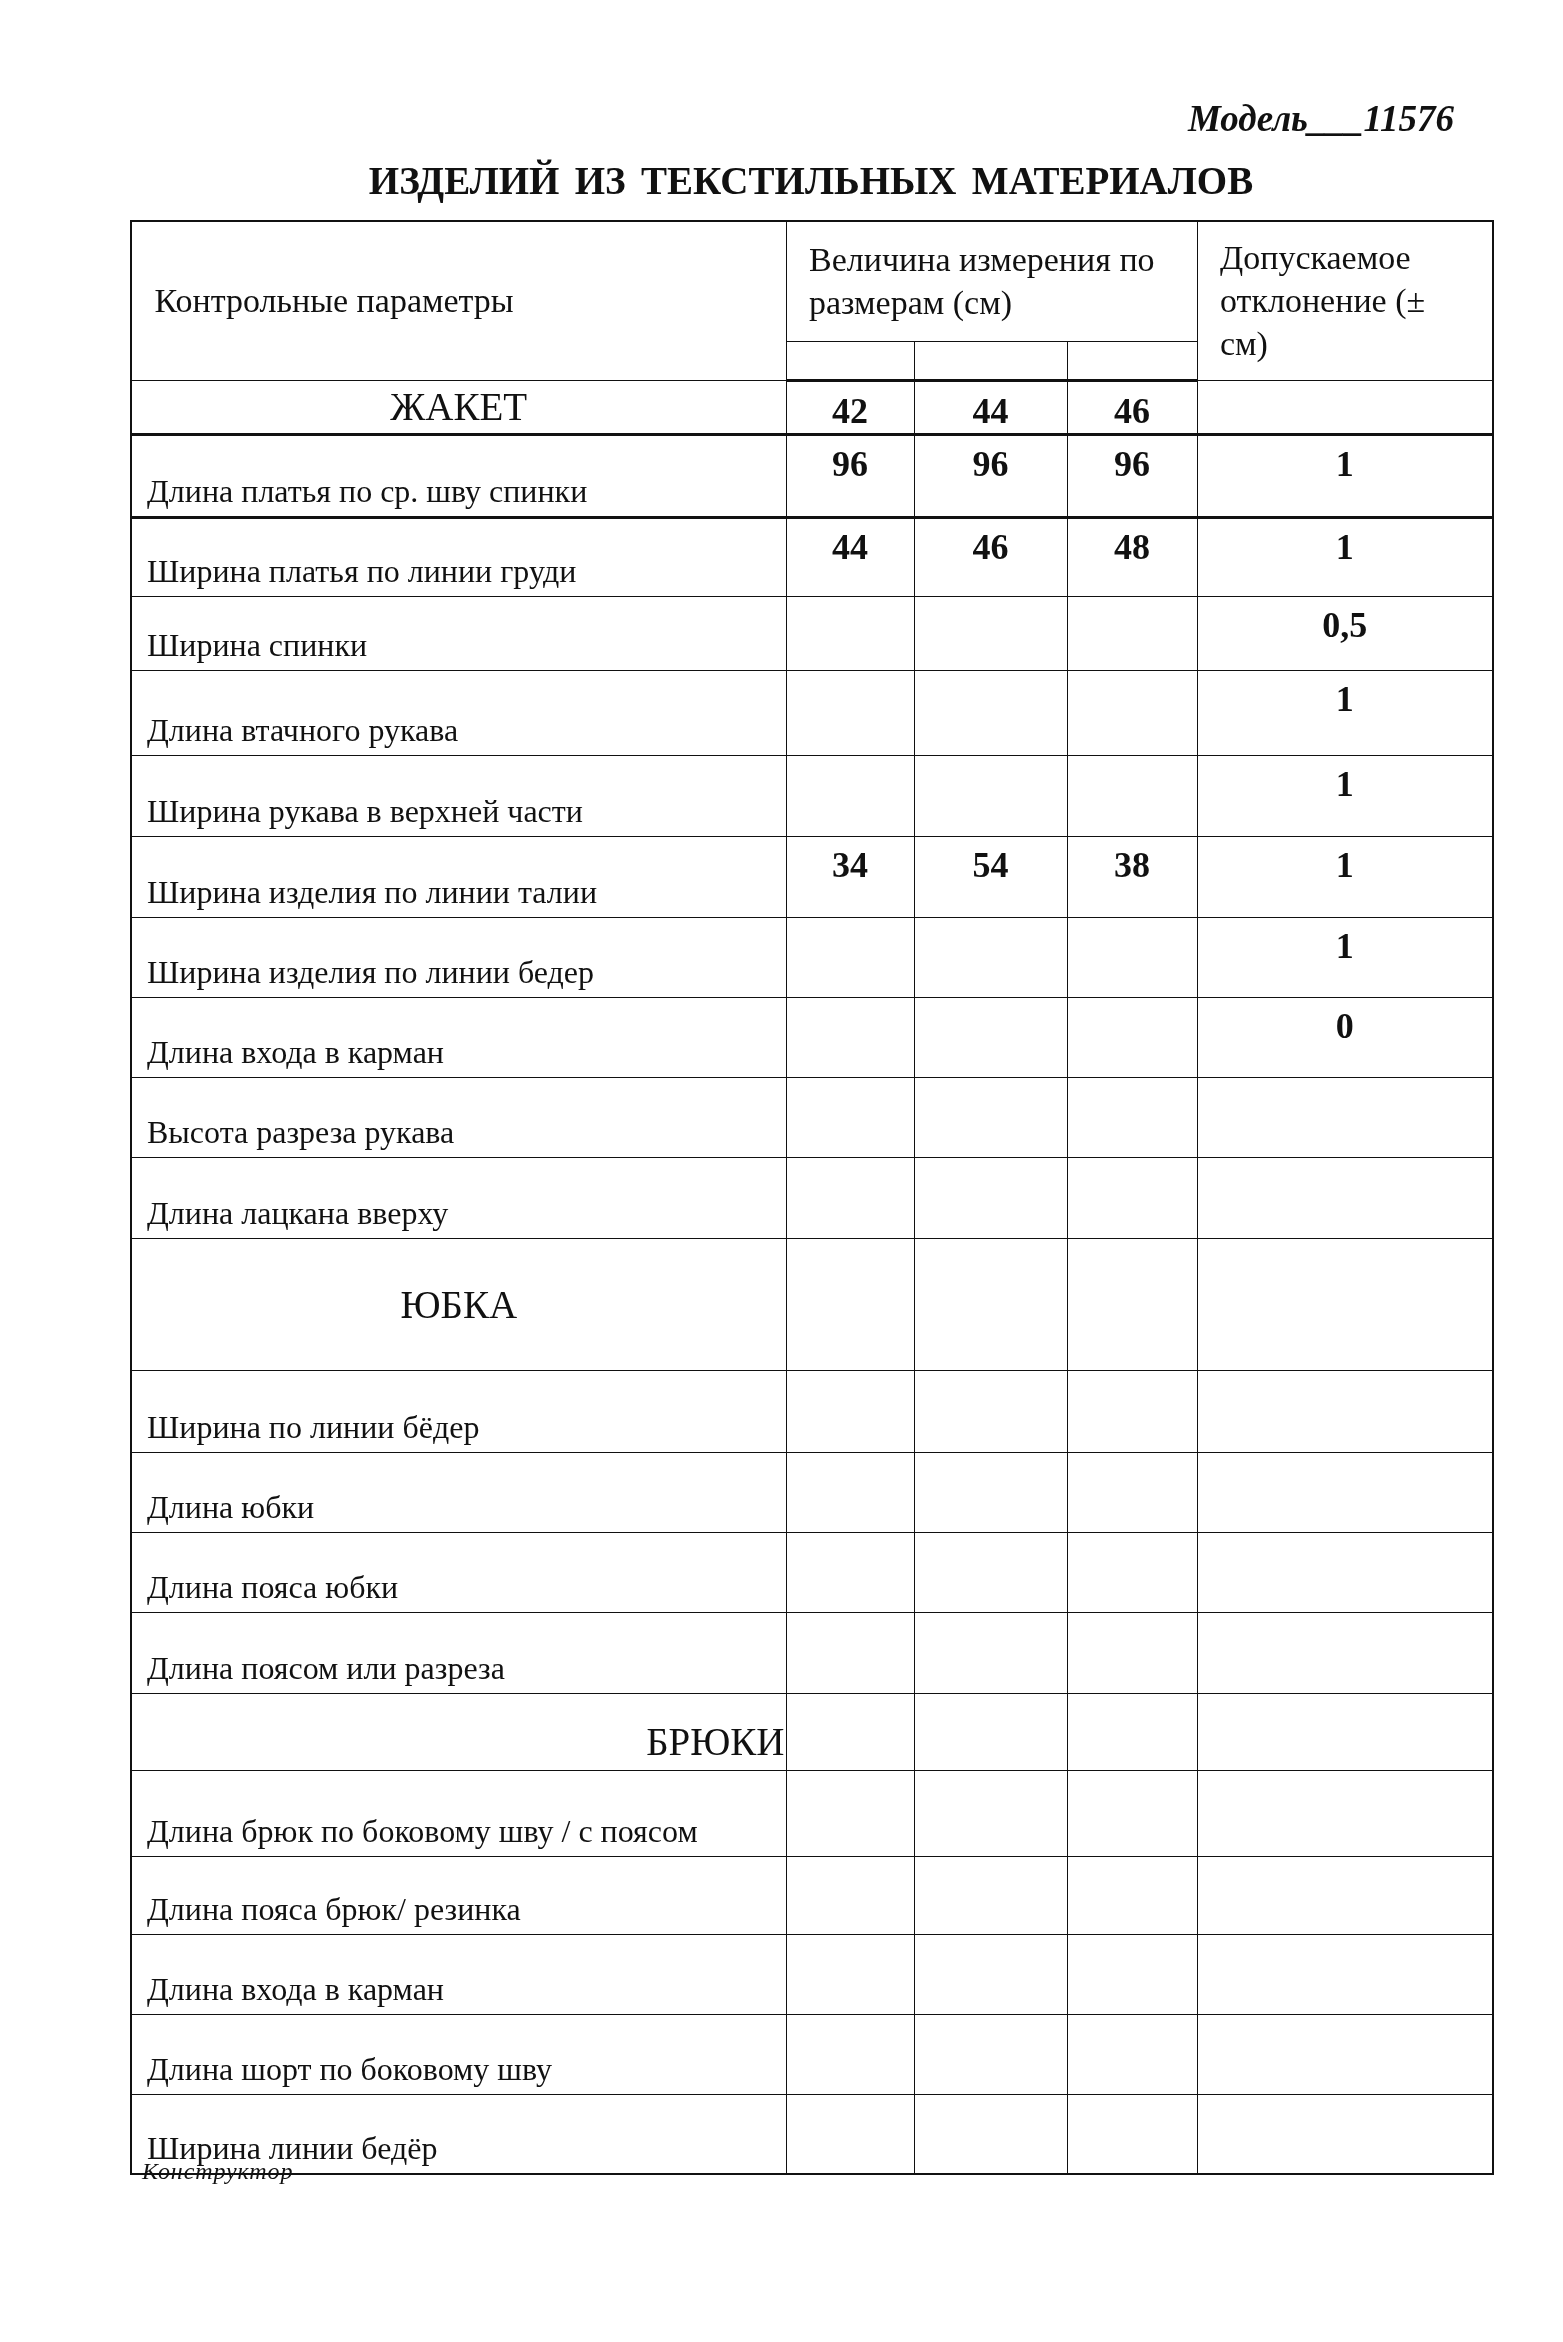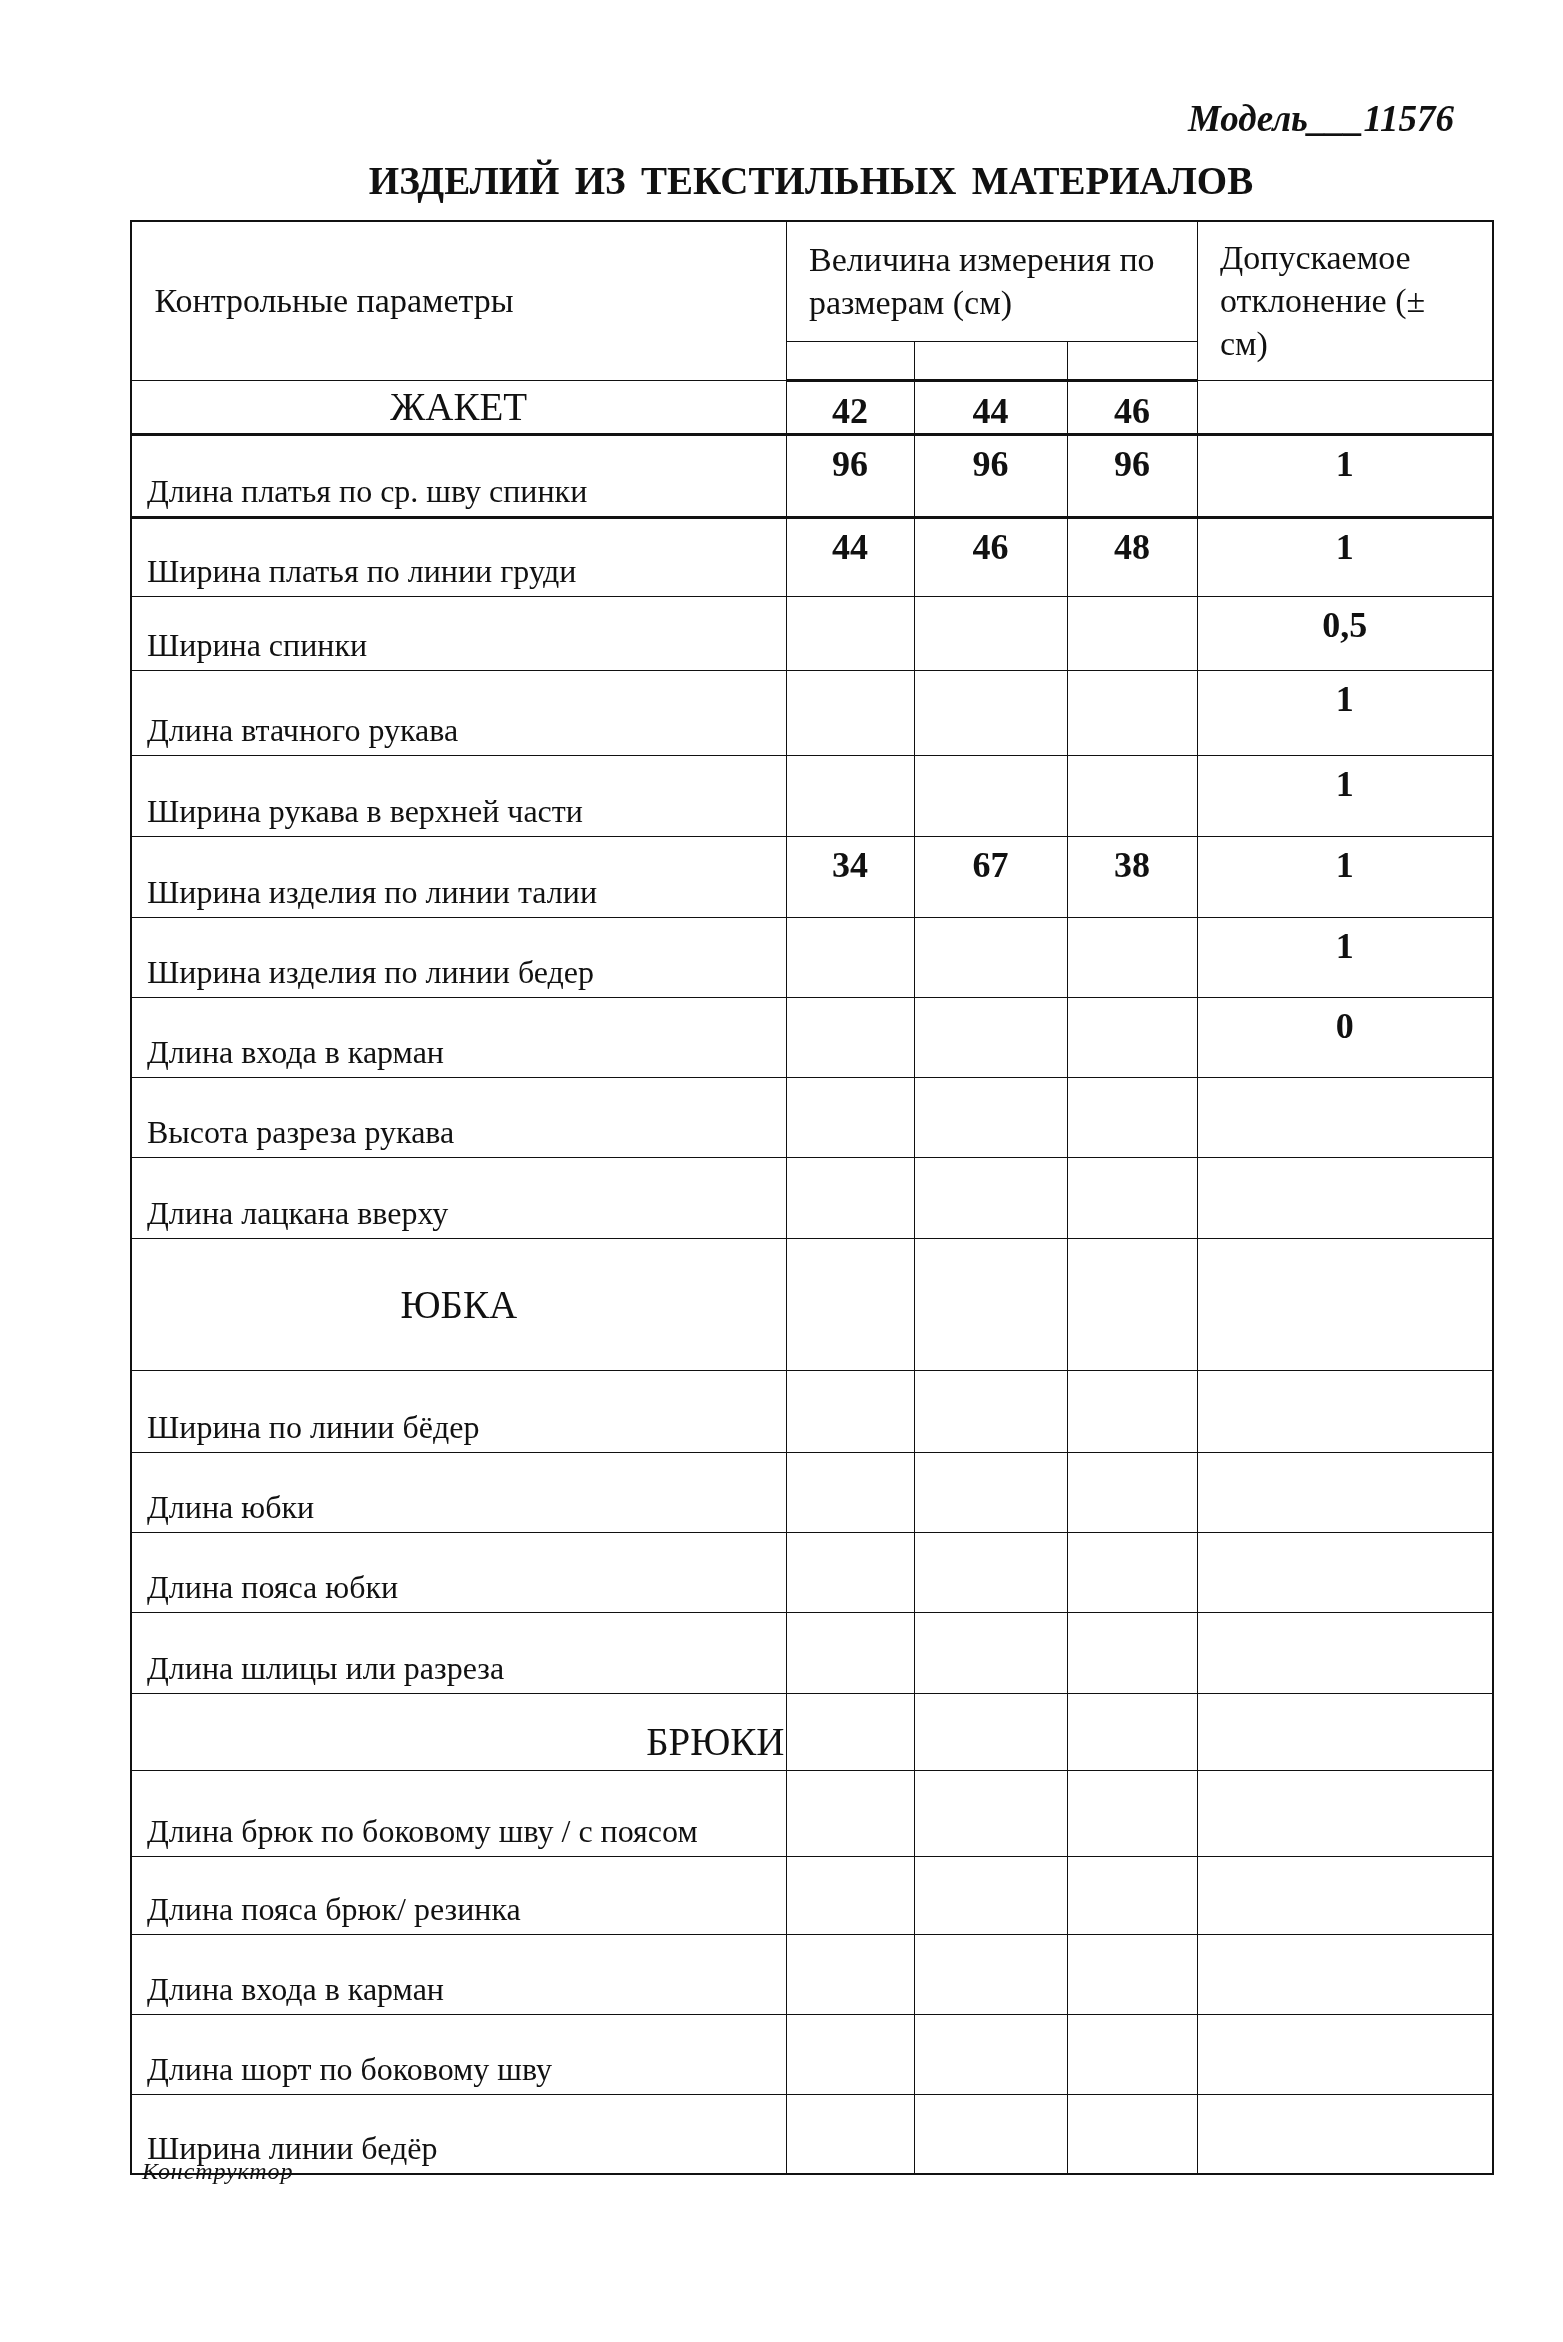--- a/index.html
+++ b/index.html
@@ -142,21 +142,21 @@
       <td class="lbl">Ширина рукава в верхней части</td>
       <td class="val"></td>
       <td class="val"></td>
       <td class="val"></td>
       <td class="val">1</td>
     </tr>
 
     <tr style="height:81px">
       <td class="lbl">Ширина изделия по линии талии</td>
       <td class="val">34</td>
-      <td class="val">67</td>
+      <td class="val">54</td>
       <td class="val">38</td>
       <td class="val">1</td>
     </tr>
 
     <tr style="height:80px">
       <td class="lbl">Ширина изделия по линии бедер</td>
       <td class="val"></td>
       <td class="val"></td>
       <td class="val"></td>
       <td class="val">1</td>
@@ -212,21 +212,21 @@
 
     <tr style="height:80px">
       <td class="lbl">Длина пояса юбки</td>
       <td class="val"></td>
       <td class="val"></td>
       <td class="val"></td>
       <td class="val"></td>
     </tr>
 
     <tr style="height:81px">
-      <td class="lbl">Длина шлицы или разреза</td>
+      <td class="lbl">Длина поясом или разреза</td>
       <td class="val"></td>
       <td class="val"></td>
       <td class="val"></td>
       <td class="val"></td>
     </tr>
 
     <tr style="height:77px">
       <td class="sec bottom">БРЮКИ</td>
       <td class="val"></td>
       <td class="val"></td>

